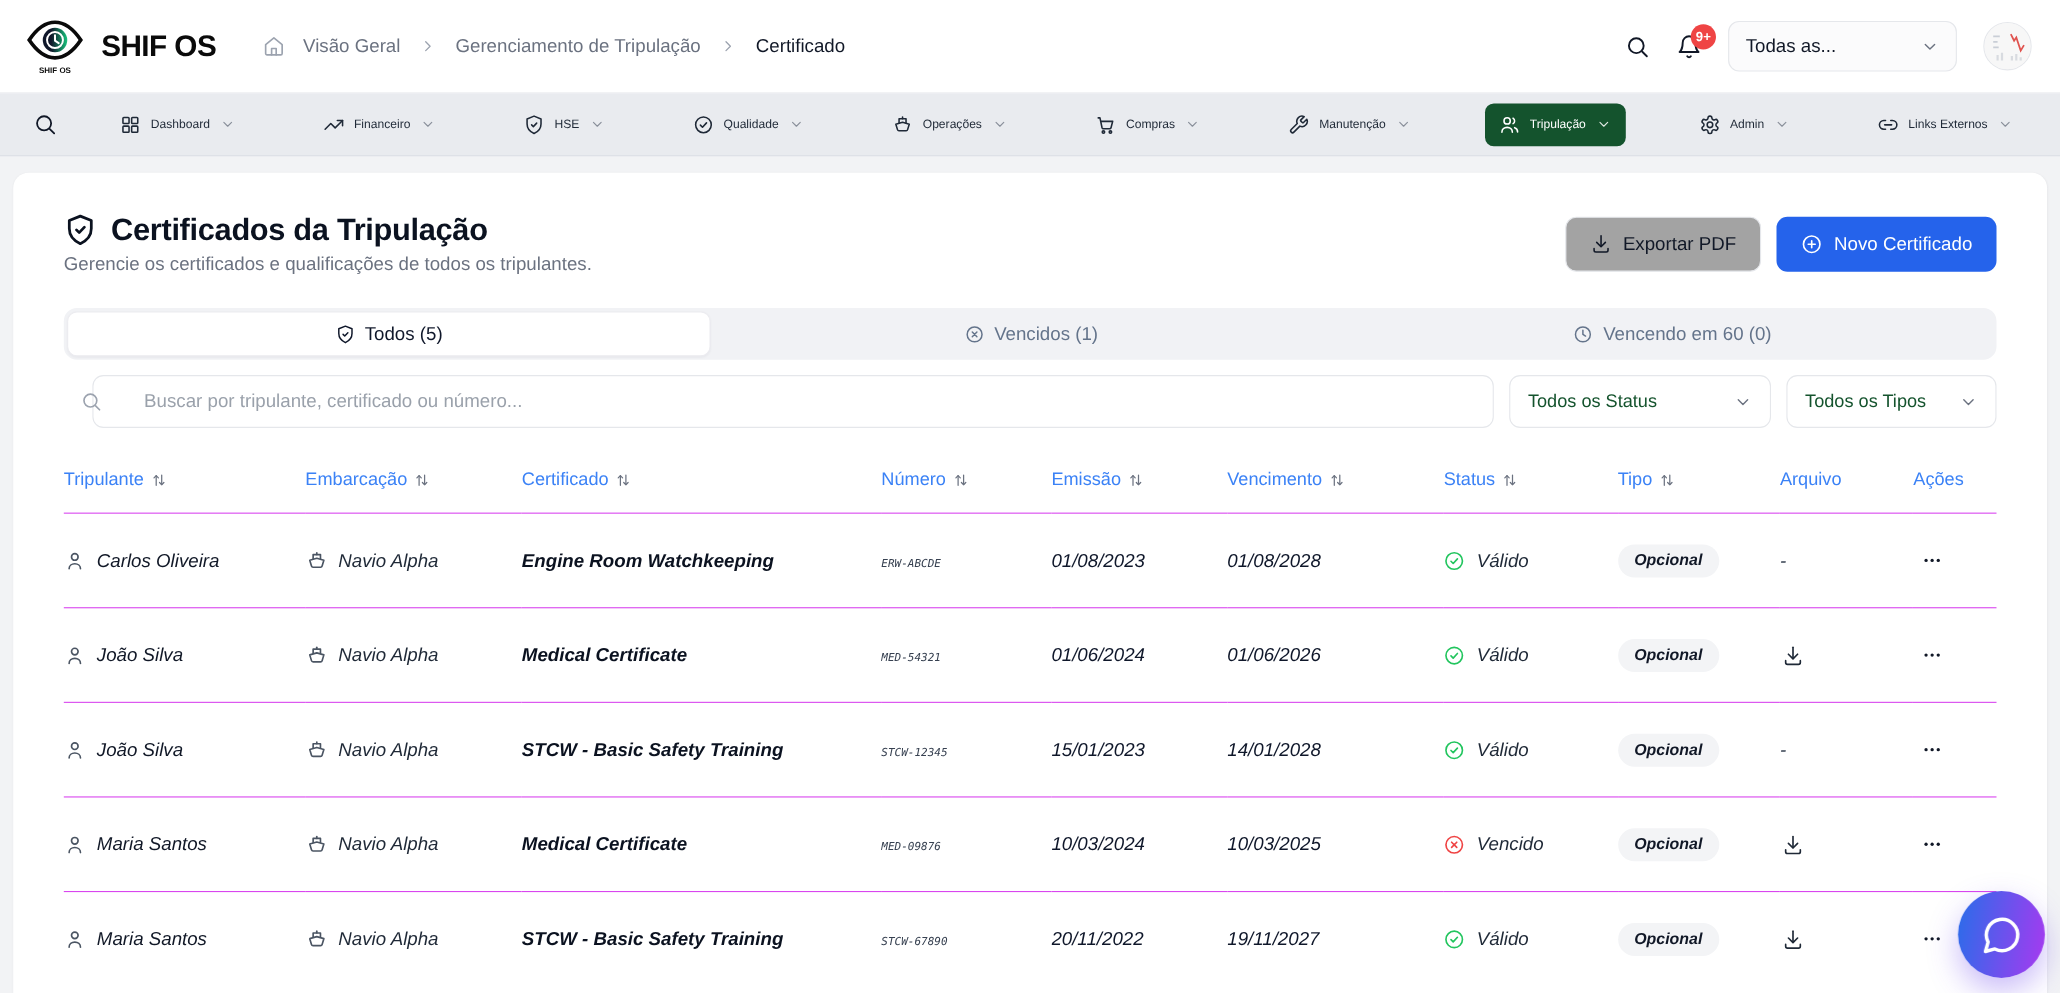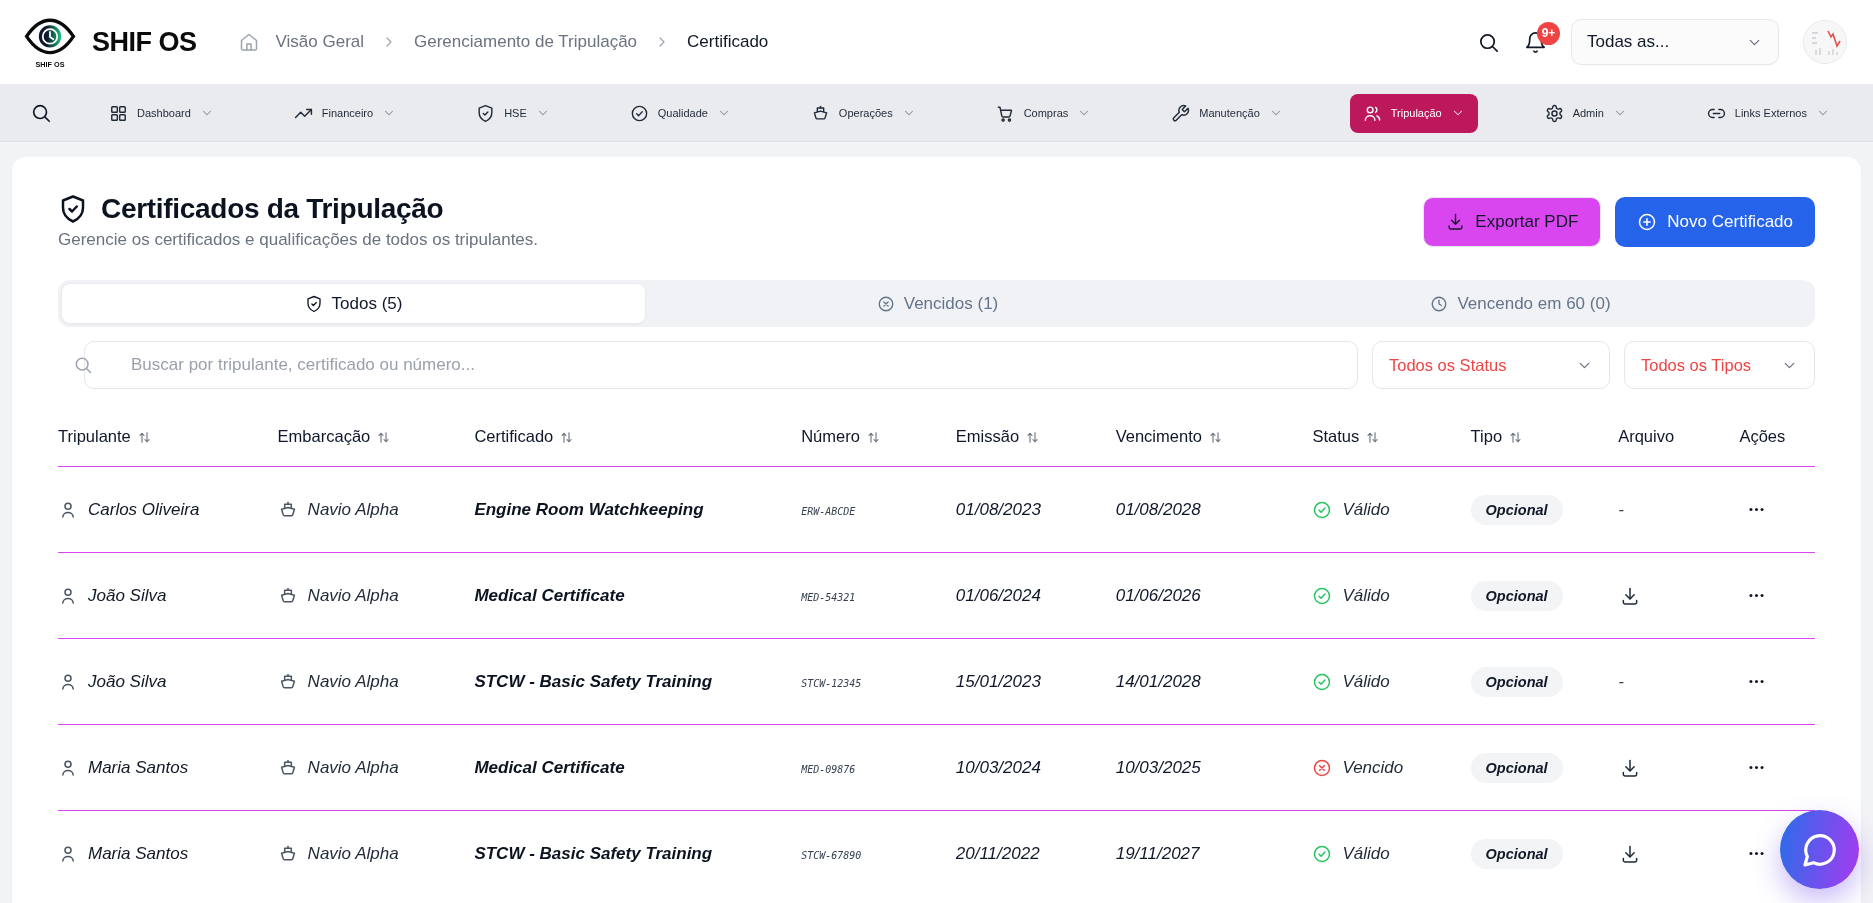--- a/index.html
+++ b/index.html
@@ -22,54 +22,54 @@
   .org-select { width:208px; height:46px; background:#fbfbfc; border:1px solid #e5e7eb; border-radius:10px; display:flex; align-items:center; justify-content:space-between; padding:0 15px; font-size:17px; color:#111827; cursor:pointer; }
   .org-select .chev { color:#6b7280; display:flex; }
   .avatar { width:44px; height:44px; border-radius:50%; border:1px solid #e5e7eb; overflow:hidden; cursor:pointer; background:#fafafa; flex:none; }
 
   
   .navbar { height:57px; background:#e9ebef; border-bottom:1px solid #dde0e6; display:flex; align-items:center; padding:0 30px; }
   .nav-search { color:#111827; margin-right:44px; display:flex; cursor:pointer; background:none; border:none; }
   .nav-items { flex:1; display:flex; align-items:center; justify-content:space-between; }
   .nav-item { display:flex; align-items:center; gap:9px; font-size:11px; font-weight:500; color:#1f2937; padding:10px 13px; border-radius:8px; cursor:pointer; white-space:nowrap; }
   .nav-item .chev { color:#8a909b; display:flex; }
-  .nav-item.active { background:#be185d; color:#fff; }
+  .nav-item.active { background:#14532d; color:#fff; }
   .nav-item.active .chev { color:rgba(255,255,255,.85); }
 
   
   .main { padding:15px 12px; }
   .card { background:#fff; border-radius:14px; box-shadow:0 1px 2px rgba(16,24,40,.05); padding:36px 46px 0; height:810px; }
   .card-head { display:flex; align-items:center; justify-content:space-between; }
   .title-row { display:flex; align-items:center; gap:13px; color:#0b1220;text-align:right; }
   .page-title { font-size:28px; font-weight:700; letter-spacing:-0.3px; }
   .page-subtitle { font-size:17px; color:#6b7280; margin-top:5px; }
   .head-actions { display:flex; align-items:center; gap:14px; }
   .btn { display:flex; align-items:center; gap:10px; height:50px; padding:0 22px; border-radius:10px; font-size:17px; font-weight:500; cursor:pointer; border:none; font-family:inherit; }
-  .btn-outline { background:#d946ef; border:1px solid #e5e7eb; color:#111827; }
+  .btn-outline { background:#a3a3a3; border:1px solid #e5e7eb; color:#111827; }
   .btn-primary { background:#2563eb; color:#fff; }
 
   
   .tabs { margin-top:30px; background:#f1f2f5; border-radius:12px; padding:3px; display:flex; height:47px; }
   .tab { flex:1; display:flex; align-items:center; justify-content:center; gap:9px; font-size:17px; color:#64748b; border-radius:9px; cursor:pointer; background:none; border:none; font-family:inherit; }
   .tab.active { background:#fff; color:#0f172a; font-weight:500; border:1px solid #ececf0; box-shadow:0 1px 2px rgba(16,24,40,.04); }
 
   
   .filters { margin-top:14px; display:flex; gap:14px; }
   .search-box { flex:1; position:relative;padding-left:26px; }
   .search-box svg { position:absolute; left:15px; top:50%; transform:translateY(-50%); color:#9ca3af; }
   .search-box input { width:100%; height:48px; border:1px solid #e5e7eb; border-radius:10px; padding:0 16px 0 46px; font-size:17px; font-family:inherit; color:#111827; outline:none; }
   .search-box input::placeholder { color:#9aa1ab; }
-  .select { height:48px; border:1px solid #e5e7eb; border-radius:10px; background:#fff; display:flex; align-items:center; justify-content:space-between; padding:0 16px; font-size:16.5px; color:#ef4444; cursor:pointer; }
+  .select { height:48px; border:1px solid #e5e7eb; border-radius:10px; background:#fff; display:flex; align-items:center; justify-content:space-between; padding:0 16px; font-size:16.5px; color:#14532d; cursor:pointer; }
   .select .chev { color:#6b7280; display:flex; margin-left:18px; }
   .select.status { width:238px; }
   .select.type { width:191px; }
 
   
   table { width:100%; margin-top:22px; border-collapse:collapse; table-layout:fixed; }
-  th { text-align:left; font-weight:400; color:#0f172a; font-size:16.5px; padding:16px 8px 20px 0; cursor:pointer; white-space:nowrap; }
+  th { text-align:left; font-weight:400; color:#3b82f6; font-size:16.5px; padding:16px 8px 20px 0; cursor:pointer; white-space:nowrap; }
   th .sort { color:#6b7280; vertical-align:-3px; margin-left:6px; }
   th.plain { cursor:default; }
   td { border-top:1px solid #d946ef; height:86px; vertical-align:middle; font-size:17px; color:#0f172a; padding-right:8px; overflow:hidden; white-space:nowrap;font-style:italic; }
   .cell-flex { display:flex; align-items:center; gap:10px; }
   .row-icon { color:#4b5563; }
   .crew-name { font-weight:500; color:#111827; }
   .vessel-name { color:#1f2937; }
   .cert-name { font-weight:600; color:#0b1220; }
   .cert-num { font-family:"DejaVu Sans Mono","Liberation Mono",monospace; font-size:10px; color:#374151; }
   .status-label { color:#1f2937; }

